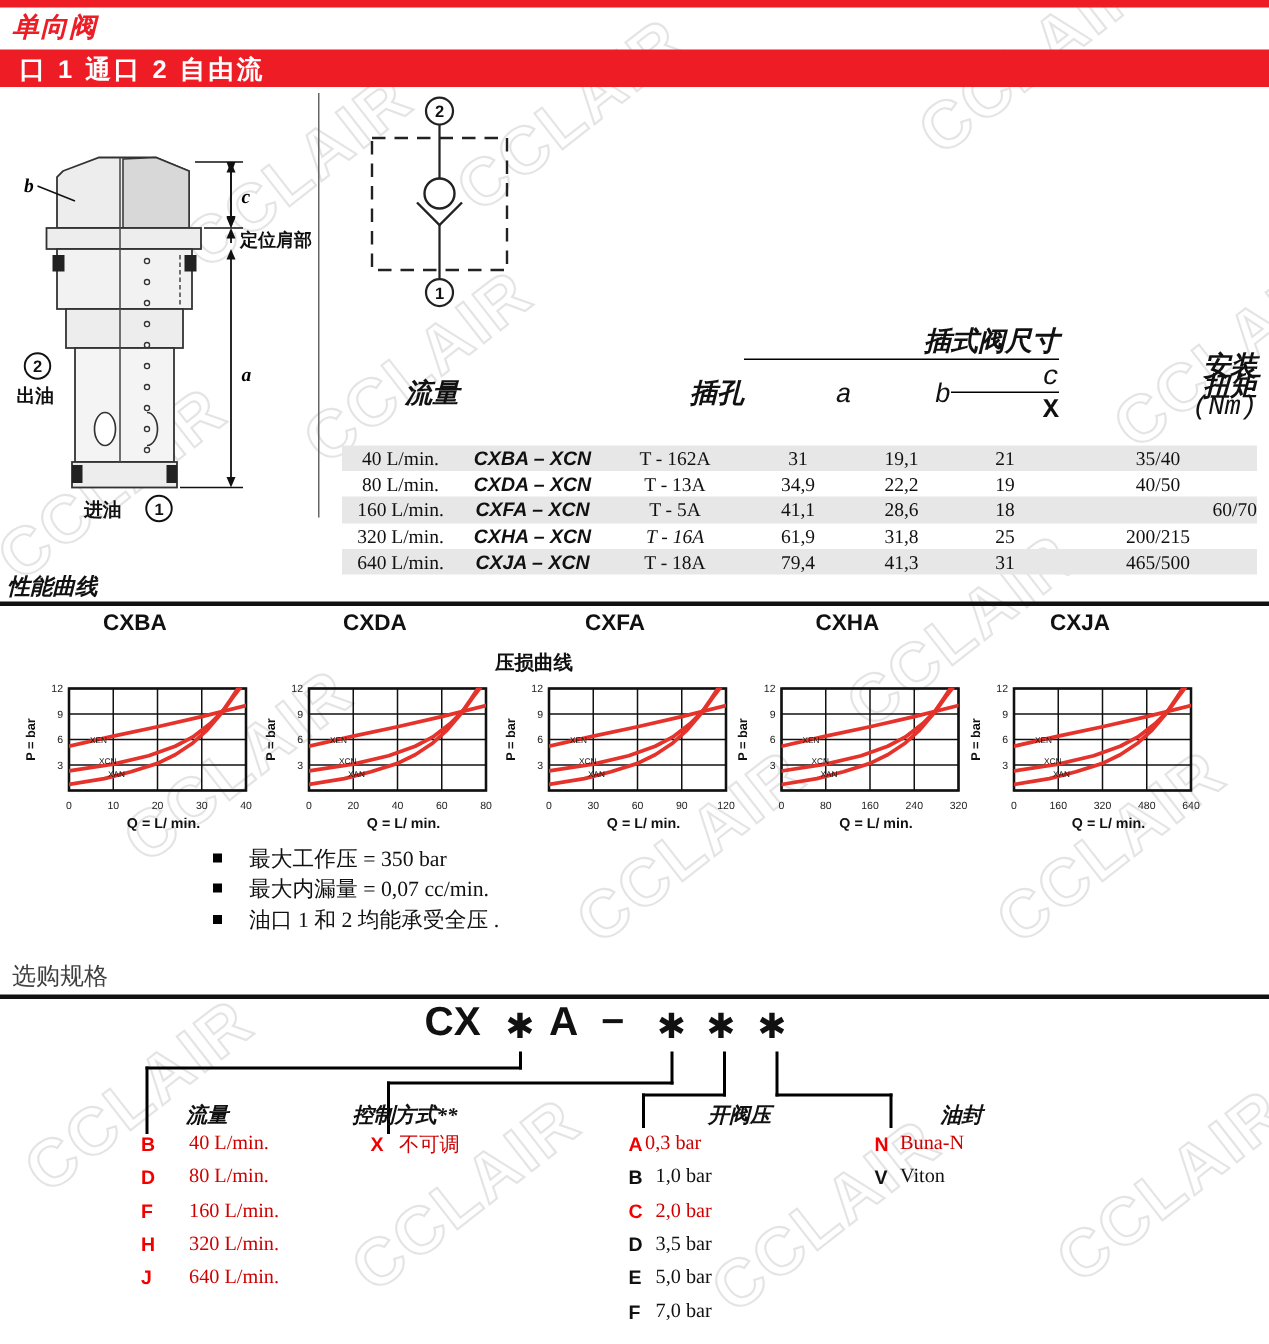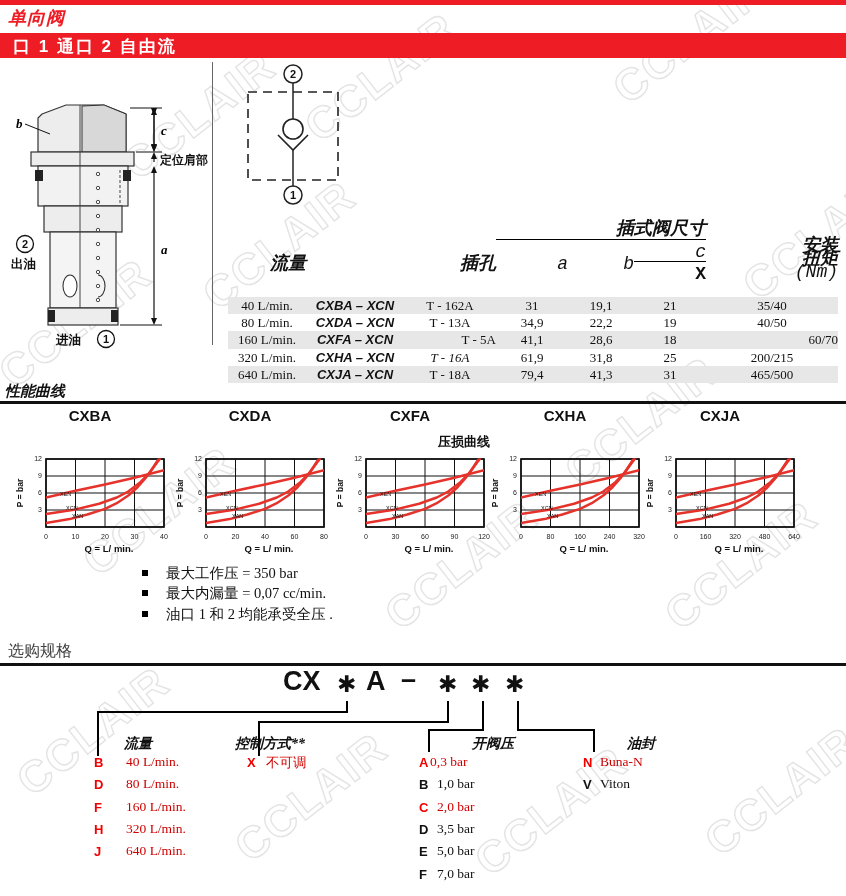--- a/index.html
+++ b/index.html
@@ -27,21 +27,21 @@
   .trow.shade{background:#e7e7e7;}
   .tcell{text-align:center;white-space:nowrap;}
   .tcell.model{font-family:"Liberation Sans","DejaVu Sans",sans-serif;font-weight:bold;font-size:13px;font-style:italic;}
   
   .sec-head{font-weight:bold;font-style:italic;font-size:15px;}
   .rule{background:#111;}
   
   .chart{position:absolute;width:160px;height:152px;top:407px;}
   .chart .ct{width:160px;text-align:center;font-weight:bold;font-size:15px;
       font-family:"Liberation Sans","DejaVu Sans",sans-serif;height:26px;}
-  .chart .cs{width:160px;text-align:right;font-weight:bold;font-size:13px;height:22px;}
+  .chart .cs{width:160px;text-align:left;font-weight:bold;font-size:13px;height:22px;}
   
   .notes{left:142px;top:563px;}
   .note-row{height:20.4px;line-height:20.4px;font-size:14.5px;white-space:nowrap;}
   .sq{display:inline-block;width:6px;height:6px;background:#000;margin-right:18px;vertical-align:2px;}
   
   .code-part{position:absolute;font-family:"Liberation Sans","DejaVu Sans",sans-serif;font-weight:bold;}
   .conn{position:absolute;background:#000;}
   .grp-title{position:absolute;font-weight:bold;font-style:italic;font-size:14px;text-align:center;white-space:nowrap;}
   .oletter{position:absolute;font-family:"Liberation Sans","DejaVu Sans",sans-serif;font-weight:bold;font-size:13px;}
   .ovalue{position:absolute;font-size:13.5px;white-space:nowrap;}
@@ -189,21 +189,21 @@
             <div class="tcell model" style="width: 98px;">CXDA – XCN</div>
             <div class="tcell" style="width: 92px;">T - 13A</div>
             <div class="tcell" style="width: 72px;">34,9</div>
             <div class="tcell" style="width: 66px;">22,2</div>
             <div class="tcell" style="width: 72px;">19</div>
             <div class="tcell" style="width: 132px;">40/50</div>
           </div>
           <div class="trow shade">
             <div class="tcell" style="width: 78px;">160 L/min.</div>
             <div class="tcell model" style="width: 98px;">CXFA – XCN</div>
-            <div class="tcell" style="width: 92px; text-align: right;">T - 5A</div>
+            <div class="tcell" style="width: 92px;">T - 5A</div>
             <div class="tcell" style="width: 72px;">41,1</div>
             <div class="tcell" style="width: 66px;">28,6</div>
             <div class="tcell" style="width: 72px;">18</div>
             <div class="tcell" style="width: 132px; text-align: right;">60/70</div>
           </div>
           <div class="trow">
             <div class="tcell" style="width: 78px;">320 L/min.</div>
             <div class="tcell model" style="width: 98px;">CXHA – XCN</div>
             <div class="tcell" style="width: 92px; font-style: italic;">T - 16A</div>
             <div class="tcell" style="width: 72px;">61,9</div>

